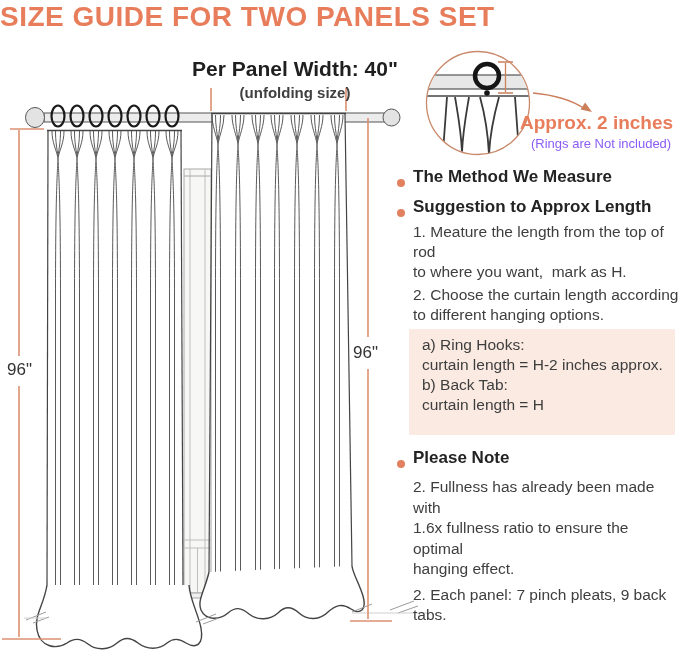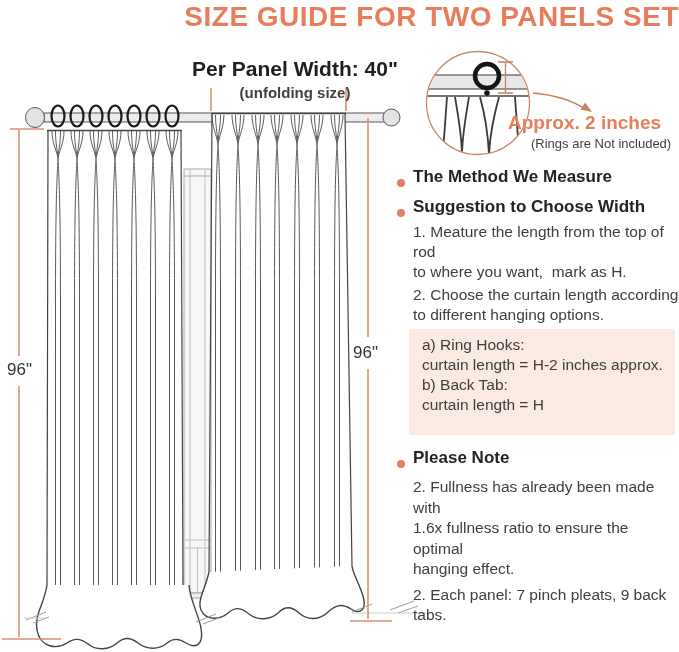--- a/index.html
+++ b/index.html
@@ -9,38 +9,38 @@
     --ink:#232323;
     --body-ink:#3E3E3E;
   }
   html,body{margin:0;padding:0;}
   body{font-family:"Liberation Sans","DejaVu Sans",sans-serif;background:#fff;}
   .stage{position:relative;width:679px;height:652px;background:#fff;overflow:hidden;}
   .art{position:absolute;left:0;top:0;}
 
   .title{
     position:absolute;left:0;top:0;width:679px;margin:0;
-    text-align:right;font-size:28px;font-weight:700;letter-spacing:.5px;
+    text-align:left;font-size:28px;font-weight:700;letter-spacing:.5px;
     color:var(--accent);line-height:34px;
   }
   .pw-label{
     position:absolute;left:150px;top:57px;width:290px;text-align:center;
     font-size:21px;font-weight:700;color:#1f1f1f;line-height:24px;
   }
   .pw-sub{
     position:absolute;left:150px;top:84px;width:290px;text-align:center;
     font-size:15px;font-weight:700;color:#404040;line-height:18px;
   }
   .approx-label{
-    position:absolute;left:508px;top:112px;
+    position:absolute;left:520px;top:112px;
     font-size:19px;font-weight:700;color:var(--accent);line-height:22px;
   }
   .approx-sub{
     position:absolute;left:531px;top:136px;
-    font-size:13px;font-weight:400;color:#404040;line-height:15px;
+    font-size:13px;font-weight:400;color:#8b5cf6;line-height:15px;
   }
   .h-label{
     position:absolute;font-size:17px;color:#333;line-height:19px;
   }
   .h-left{left:7px;top:360px;}
   .h-right{left:353px;top:343px;}
 
   .col{position:absolute;left:397px;top:166px;width:282px;}
   .sec-head{
     display:flex;align-items:flex-end;margin:0 0 9px;
@@ -180,21 +180,21 @@
 
   <div class="col">
 
     <div class="sec-head">
       <span class="dot"></span>
       <span>The Method We Measure</span>
     </div>
 
     <div class="sec-head s-head">
       <span class="dot"></span>
-      <span>Suggestion to Choose Width</span>
+      <span>Suggestion to Approx Length</span>
     </div>
     <p class="sec-body sugg-item">1. Meature the length from the top of rod
 to where you want,&nbsp; mark as H.</p>
     <p class="sec-body sugg-item">2. Choose the curtain length according
 to different hanging options.</p>
 
     <div class="sec-body options-box">a) Ring Hooks:
 curtain length = H-2 inches approx.
 b) Back Tab:
 curtain length = H</div>

